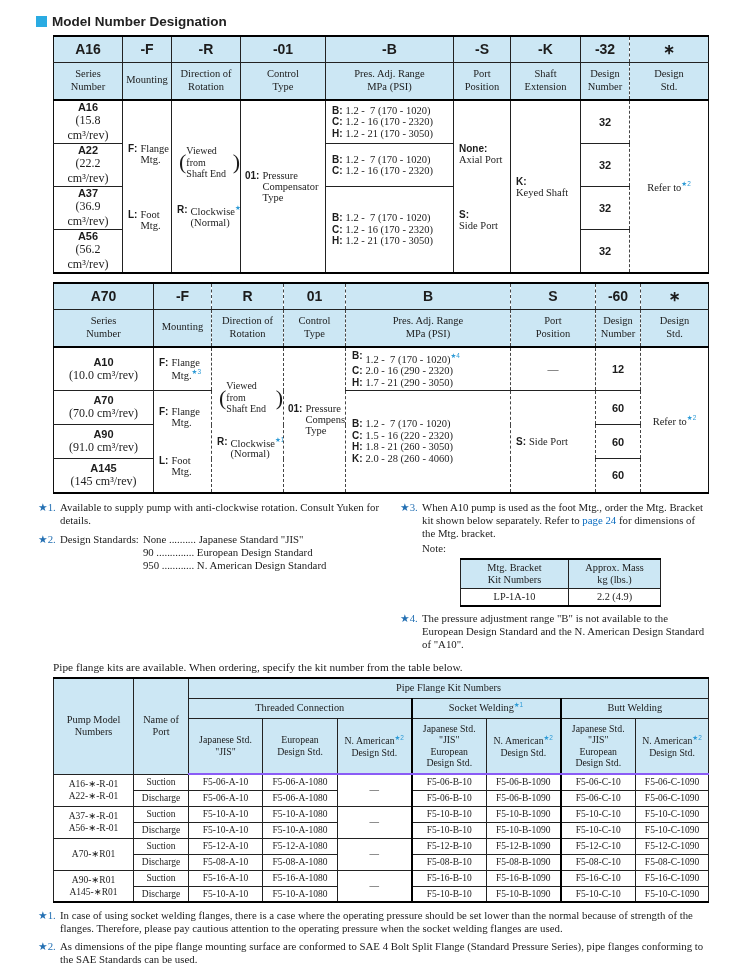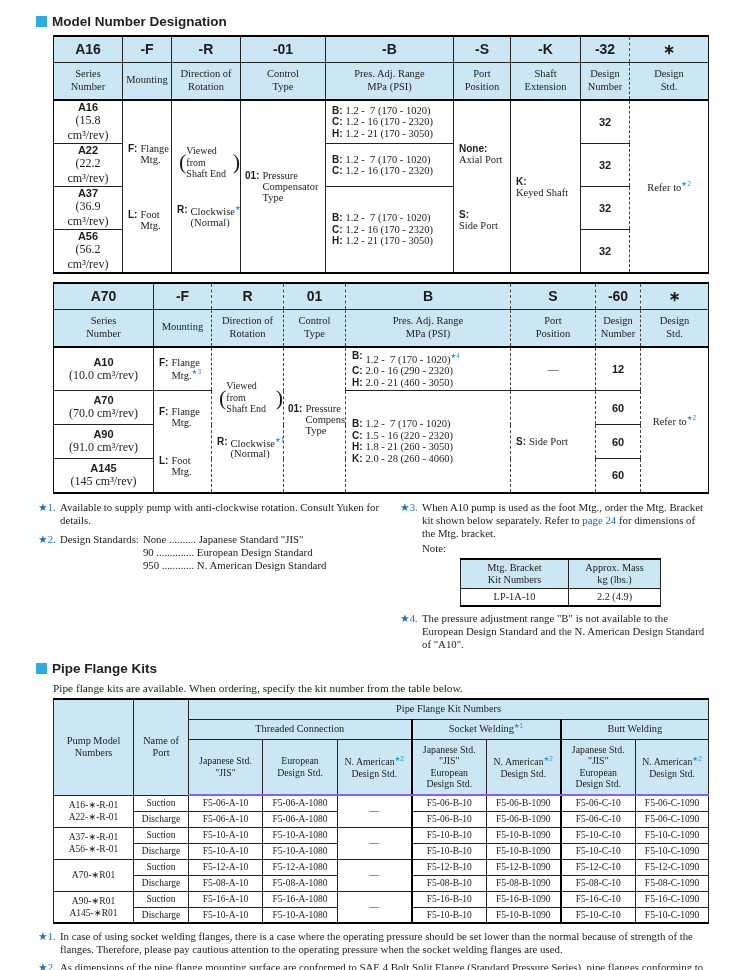--- a/index.html
+++ b/index.html
@@ -347,21 +347,21 @@
         <div class="pline">
               <span class="k">B:</span>
               <span class="v"><span>1.2 -  7 (170 - 1020)</span><sup class="bsup">★4</sup></span>
             </div>
         <div class="pline">
               <span class="k">C:</span>
               <span class="v">2.0 - 16 (290 - 2320)</span>
             </div>
         <div class="pline">
               <span class="k">H:</span>
-              <span class="v">2.0 - 21 (460 - 3050)</span>
+              <span class="v">1.7 - 21 (290 - 3050)</span>
             </div>
       </td>
       <td class="portA10 dsh" style="border-bottom:1px solid #222">—</td>
       <td class="dn dsh">12</td>
       <td rowspan="4" class="std dsh">
         <span>Refer to</span><sup class="bsup">★2</sup>
       </td>
     </tr>
     <tr style="height:34px">
       <td class="series">
@@ -467,24 +467,20 @@
         </tr>
       </tbody>
         </table>
       <div class="note">
         <span class="nm">★4.</span>
         <div class="nbody">The pressure adjustment range "B" is not available to the European Design Standard and the N. American Design Standard of "A10".</div>
       </div>
     </div>
   </div>
 
-  <div class="sec-title">
-    <span class="sq"></span>
-    <span class="tt">Pipe Flange Kits</span>
-  </div>
   <div class="intro">Pipe flange kits are available.  When ordering, specify the kit number from the table below.</div>
 
   <table class="pf">
     <colgroup>
       <col style="width:80px">
         <col style="width:55px">
       <col style="width:74px">
         <col style="width:75px">
         <col style="width:74px">
       <col style="width:75px">

